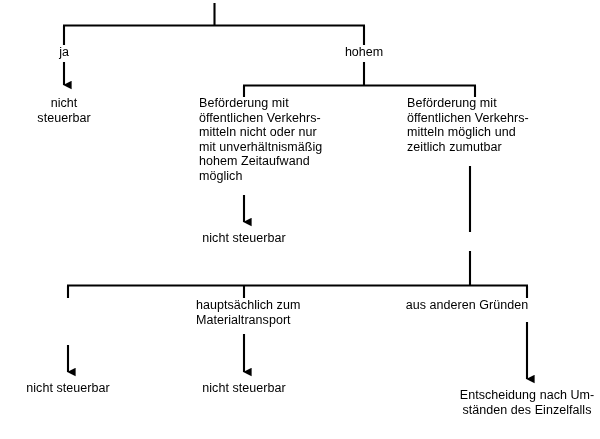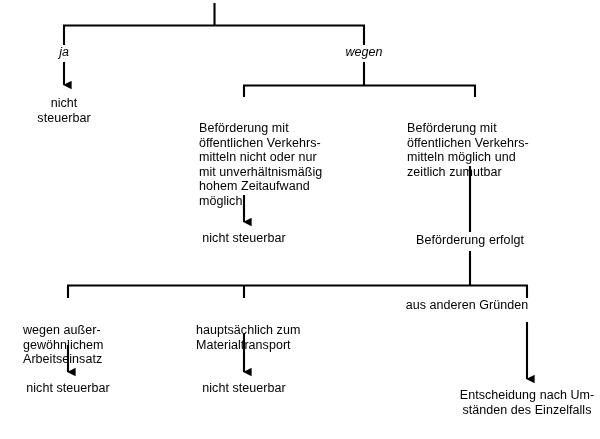--- a/index.html
+++ b/index.html
@@ -35,32 +35,30 @@
     color: #000000;
     white-space: pre-line;
     letter-spacing: 0.05px;
   }
   .ta-center {
     text-align: center;
     transform: translateX(-50%);
   }
   .ta-left {
     text-align: left;
-    margin-top: 25px;
   }
   .edge-label {
     position: absolute;
     font-family: "Liberation Sans", sans-serif;
     font-size: 12.5px;
     line-height: 14.6px;
     color: #000000;
     text-align: center;
     transform: translateX(-50%);
     white-space: nowrap;
-    font-style: italic;
   }
 </style>
 </head>
 <body>
 
 <div id="diagram-root">
 
   <svg id="flow-svg" viewBox="0 0 600 439" xmlns="http://www.w3.org/2000/svg">
     <defs>
       <marker id="arrowhead" markerWidth="9" markerHeight="9" refX="4.2" refY="7.6" orient="auto" markerUnits="userSpaceOnUse">
@@ -108,44 +106,40 @@
       <line x1="68" y1="345" x2="68" y2="372" marker-end="url(#arrowhead)"></line>
 
       <line x1="244" y1="334" x2="244" y2="372" marker-end="url(#arrowhead)"></line>
 
       <line x1="527" y1="322" x2="527" y2="379" marker-end="url(#arrowhead)"></line>
     </g>
   </svg>
 
   <div class="edge-label" style="left:64px; top:45px;">ja</div>
 
-  <div class="edge-label" style="left:364px; top:45px;">wegen</div>
+  <div class="edge-label" style="left:364px; top:45px;">hohem</div>
 
   <div class="node-label ta-center" style="left:64px; top:96px; width:120px;text-align:center;">nicht
 steuerbar</div>
 
   <div class="node-label ta-left" style="left:199px; top:96px; width:170px;">Beförderung mit
 öffentlichen Verkehrs-
 mitteln nicht oder nur
 mit unverhältnismäßig
 hohem Zeitaufwand
 möglich</div>
 
   <div class="node-label ta-center" style="left:244px; top:231px; width:180px;">nicht steuerbar</div>
 
   <div class="node-label ta-left" style="left:407px; top:96px; width:180px;">Beförderung mit
 öffentlichen Verkehrs-
 mitteln möglich und
 zeitlich zumutbar</div>
 
-  <div class="node-label ta-center" style="left:470px; top:233px; width:190px;">Beförderung erfolgt</div>
 
-  <div class="node-label ta-left" style="left:23px; top:298px; width:140px;">wegen außer-
-gewöhnlichem
-Arbeitseinsatz</div>
 
   <div class="node-label ta-center" style="left:467px; top:298px; width:200px;">aus anderen Gründen</div>
 
   <div class="node-label ta-left" style="left:196px; top:298px; width:160px;">hauptsächlich zum
 Materialtransport</div>
 
   <div class="node-label ta-center" style="left:68px; top:381px; width:180px;">nicht steuerbar</div>
 
   <div class="node-label ta-center" style="left:244px; top:381px; width:180px;">nicht steuerbar</div>
 

